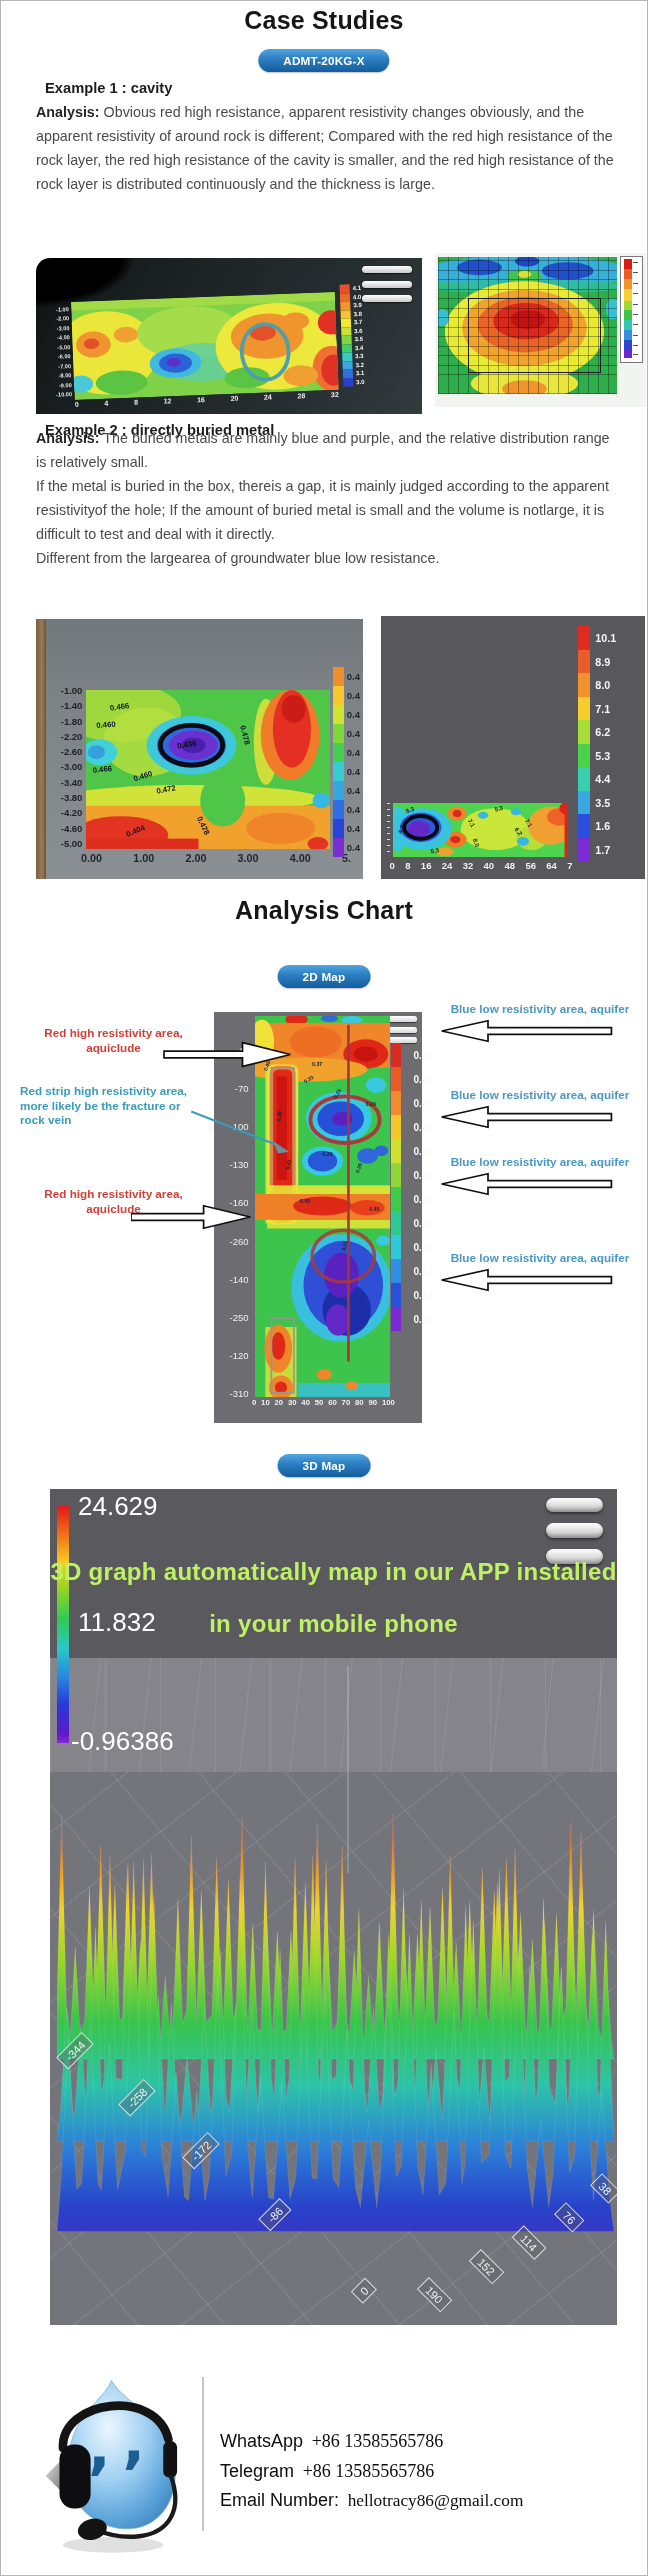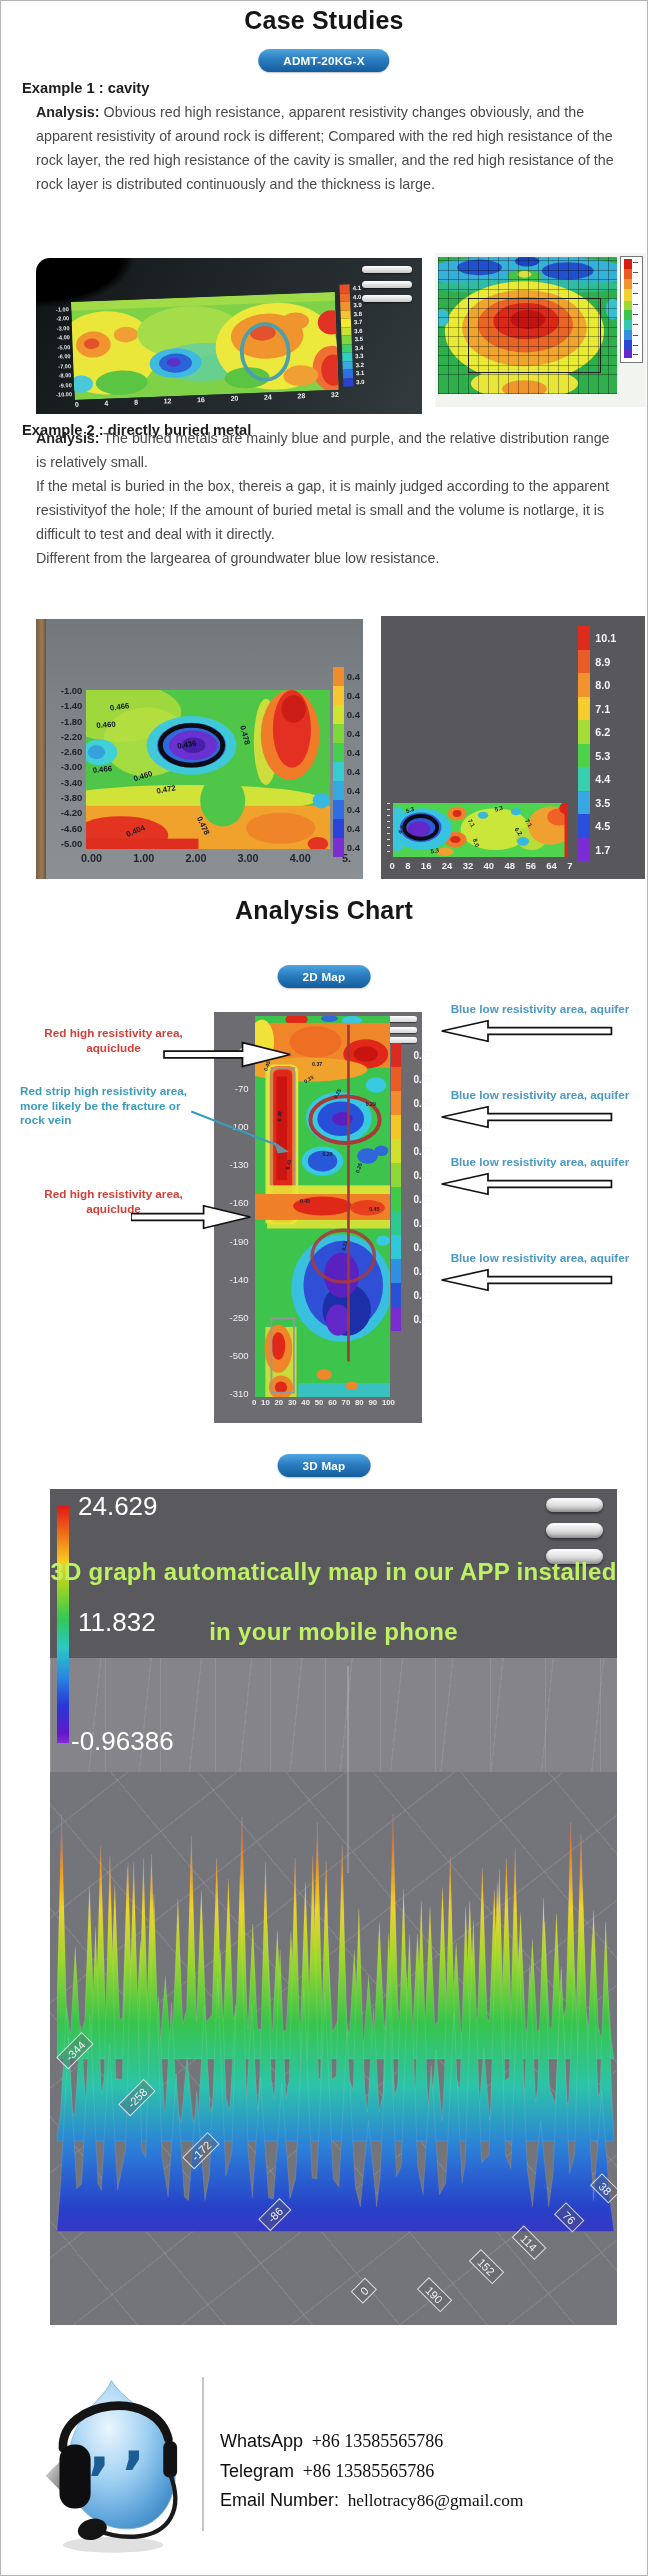--- a/index.html
+++ b/index.html
@@ -2,21 +2,21 @@
 <html style="font-size:14px"><head>
 <meta charset="utf-8">
 <style>
   html,body{margin:0;padding:0;background:#fff;}
   .page{position:relative;width:648px;height:2576px;box-sizing:border-box;border:0.9px solid #b5b5b5;background:#fff;font-family:"Liberation Sans",sans-serif;overflow:hidden;}
   .abs{position:absolute;}
   
   .h1{left:0;top:5.2px;width:100%;text-align:center;font-size:25px;font-weight:800;color:#161616;letter-spacing:0.2px;}
   .h1b{top:895px;}
   .badge{left:50%;transform:translateX(-50%);background:linear-gradient(180deg,#4fa6e0 0%,#2b7dc0 45%,#135d9e 100%);color:#fff;font-weight:700;font-size:11.7px;height:23px;line-height:23px;padding:0 25px;border-radius:12px;letter-spacing:0.2px;box-shadow:0 0.9px 1.7px rgba(0,0,0,.25);white-space:nowrap;}
-  .exh{left:21px;font-size:14.7px;font-weight:700;color:#1d1d1d;}
+  .exh{left:44px;font-size:14.7px;font-weight:700;color:#1d1d1d;}
   .para{left:35px;width:586px;font-size:14.3px;line-height:24px;color:#4a4a4a;}
   .para b{color:#262626;}
   .para p{margin:0;}
   
   .photo1{left:35px;top:257px;width:386px;height:156px;border-top-left-radius:14px;background:
     radial-gradient(164px 82px at 0% 0%, #000 0 52%, transparent 60%),
     linear-gradient(120deg,#101314 0%,#1d2325 35%,#272e31 70%,#333b3e 100%);overflow:hidden;}
   .menubars{right:10.4px;top:7.8px;width:50px;}
   .menubars i{display:block;height:7px;border-radius:3.5px;background:linear-gradient(180deg,#ffffff,#c9c9c9);margin-bottom:7.8px;box-shadow:0 0.9px 1.7px rgba(0,0,0,.6);}
   .tilt1{left:12px;top:38px;width:363px;height:111px;transform:rotate(-2.2deg);}
@@ -454,21 +454,21 @@
         <div class="cbrow">
           <span class="sw" style="background: rgb(56, 207, 174);"></span>
           <span class="cbl">4.4</span>
         </div>
         <div class="cbrow">
           <span class="sw" style="background: rgb(56, 167, 226);"></span>
           <span class="cbl">3.5</span>
         </div>
         <div class="cbrow">
           <span class="sw" style="background: rgb(44, 78, 222);"></span>
-          <span class="cbl">4.5</span>
+          <span class="cbl">1.6</span>
         </div>
         <div class="cbrow">
           <span class="sw" style="background: rgb(124, 44, 214);"></span>
           <span class="cbl">1.7</span>
         </div>
       </div>
     <div class="abs mticks"></div>
     <svg class="abs strip" viewBox="0 0 202 62" preserveAspectRatio="none">
       <rect width="202" height="62" fill="#4ed44e"></rect>
       <ellipse cx="6" cy="30" rx="10" ry="26" fill="#3ac8d8"></ellipse>
@@ -523,24 +523,24 @@
         <i></i>
         <i></i>
         <i></i>
       </div>
     <div class="abs yax2d">
         <span>-40</span>
         <span>-70</span>
         <span>-100</span>
         <span>-130</span>
         <span>-160</span>
-        <span>-190</span>
+        <span>-260</span>
         <span>-140</span>
         <span>-250</span>
-        <span>-500</span>
+        <span>-120</span>
         <span>-310</span>
       </div>
     <svg class="abs plot2d" viewBox="0 0 156 441" preserveAspectRatio="none">
       <rect width="156" height="441" fill="#3cc44c"></rect>
       <ellipse cx="112" cy="5" rx="12" ry="5" fill="#38c8e0"></ellipse>
       <ellipse cx="86" cy="3" rx="10" ry="4" fill="#2f6ad8"></ellipse>
       <ellipse cx="48" cy="4" rx="13" ry="7" fill="#e02818"></ellipse>
       <rect y="8" width="156" height="52" fill="#f0862a"></rect>
       <ellipse cx="8" cy="30" rx="14" ry="26" fill="#f0e238"></ellipse>
       <ellipse cx="70" cy="30" rx="30" ry="18" fill="#ee6e24"></ellipse>
@@ -720,21 +720,21 @@
     <div class="abs cb3d"></div>
     <div class="abs cb3max">24.629</div>
     <div class="abs cb3mid">11.832</div>
     <div class="abs cb3min">-0.96386</div>
     <div class="abs menu3">
         <i></i>
         <i></i>
         <i></i>
       </div>
     <div class="abs red3" style="top:69px;">3D graph automatically map in our APP installed</div>
-    <div class="abs red3" style="top:129px;text-align:center;">in your mobile phone</div>
+    <div class="abs red3" style="top:121px;text-align:center;">in your mobile phone</div>
     <svg id="spikes" class="abs spikes" viewBox="0 0 645 600" preserveAspectRatio="none">
       <defs>
         <linearGradient id="rain0" gradientUnits="userSpaceOnUse" x1="0" y1="0" x2="0" y2="600">
           <stop offset="0" stop-color="#c81414"></stop>
             <stop offset=".08" stop-color="#e03c14"></stop>
           <stop offset=".16" stop-color="#f08418"></stop>
             <stop offset=".26" stop-color="#eed424"></stop>
           <stop offset=".36" stop-color="#9cd62c"></stop>
             <stop offset=".48" stop-color="#38c44c"></stop>
           <stop offset=".60" stop-color="#2cc4a8"></stop>

